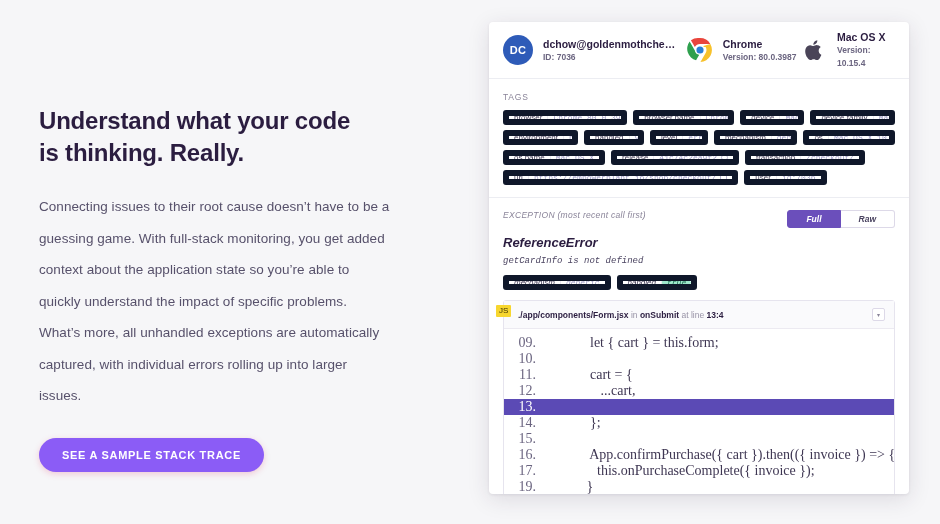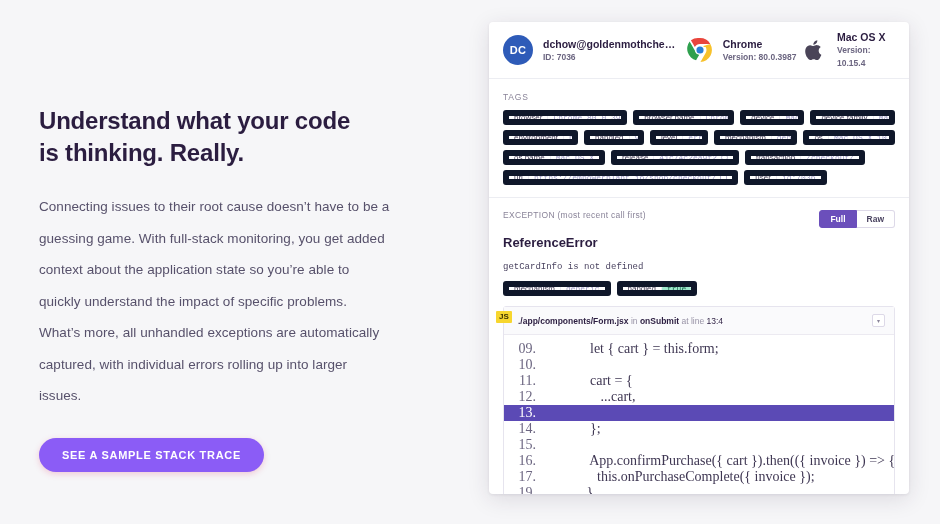--- a/index.html
+++ b/index.html
@@ -87,57 +87,57 @@
     border-left: 1px solid #eceaf1;
     font-family: "Liberation Mono", monospace;
   }
   .tag .v .mini-ico {
     display: inline-block; width: 7px; height: 7px;
     border: 1px solid #b6b2cc; border-radius: 1px; margin-left: 4px;
   }
   .tag .v .mini-ico.circ { border-radius: 50%; }
 
   
-  .exc-section { padding: 12px 14px 10px 14px; flex: 0 0 auto; }
+  .exc-section { padding: 12px 14px 10px 14px; flex: 0 0 auto; font-style: italic; }
   .exc-top { display: flex; align-items: flex-start; justify-content: space-between; }
   .exc-label { font-size: 8.5px; color: #8a8499; letter-spacing: 0.3px; }
   .toggle { display: flex; }
   .toggle .seg {
-    font-size: 8.5px; font-weight: bold; padding: 3px 10px;
+    font-size: 8.5px; font-weight: bold; padding: 3px 18px;
     border: 1px solid #ddd9e8; cursor: pointer; line-height: 1.2;
   }
   .toggle .seg.active { background: #6b4fbb; color: #fff; border-color: #6b4fbb; border-radius: 3px 0 0 3px; }
   .toggle .seg.inactive { background: #fff; color: #4a4360; border-radius: 0 3px 3px 0; border-left: none; }
   .exc-type { font-size: 13px; font-weight: bold; color: #2b1d40; margin-top: 7px; }
   .exc-msg {
-    font-size: 9px; color: #4a4360; margin-top: 12px;
+    font-size: 9px; color: #4a4360; margin-top: 6px;
     font-family: "Liberation Mono", monospace;
   }
   .exc-tags { display: flex; gap: 6px; margin-top: 9px; }
   .exc-tags .tag .v.true { background: #9fe8cd; color: #1c6b4f; border-radius: 6px; }
 
   
   .stack { margin: 0 14px 14px 14px; border: 1px solid #e6e4ee; border-radius: 3px; position: relative; }
   .js-badge {
     position: absolute; left: -8px; top: 4px; z-index: 3;
     background: #f7d62e; color: #3c3200;
-    font-size: 8px; font-weight: bold; padding: 2px 3px; border-radius: 1px;
+    font-size: 8px; font-weight: normal; padding: 2px 3px; border-radius: 1px;
     line-height: 1;
   }
   .frame {
     display: flex; align-items: center; justify-content: space-between;
     padding: 7px 9px 7px 14px; border-bottom: 1px solid #eceaf1;
     background: #fafafc; cursor: pointer;
   }
   .frame:last-child { border-bottom: none; }
   .frame-txt { font-size: 8.5px; color: #2b1d40; }
   .frame-txt .fn { font-weight: bold; color: #2b1d40; }
   .frame-txt .file { font-weight: bold; }
   .frame-txt .muted { color: #9893a6; font-weight: normal; }
-  .frame-txt .ln { font-weight: normal; color: #2b1d40; }
+  .frame-txt .ln { font-weight: bold; color: #2b1d40; }
   .chev {
     width: 13px; height: 13px; border: 1px solid #ddd9e8; border-radius: 2px;
     background: #fff; display: flex; align-items: center; justify-content: center;
     font-size: 6px; color: #8a8499; flex: 0 0 auto;
   }
   .code { background: #ffffff; padding: 6px 0 6px 0; }
   .code-line {
     display: flex; font-family: Liberation Serif, serif;
     font-size: 14px; line-height: 16px; color: #3f3753; gap: 28px;
   }

